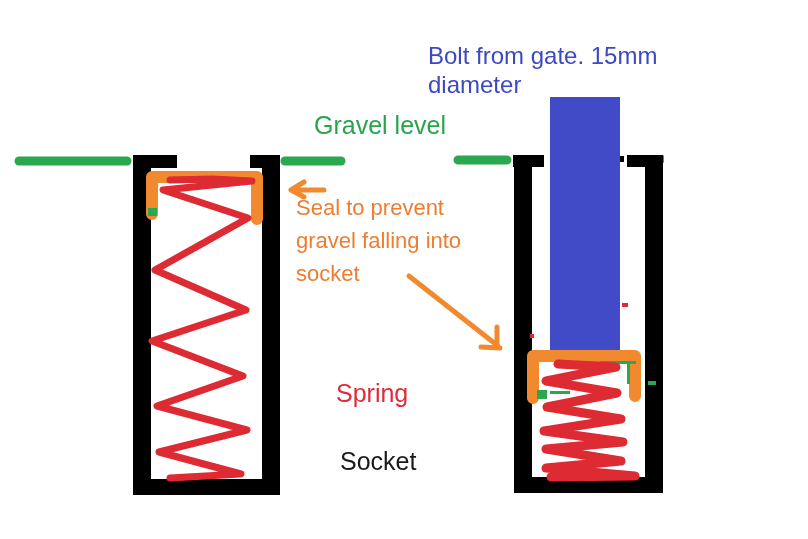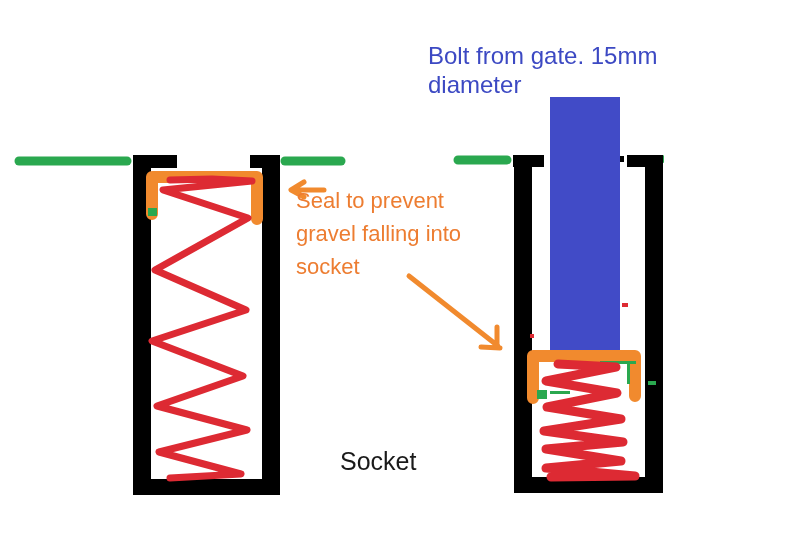--- a/index.html
+++ b/index.html
@@ -16,21 +16,21 @@
     left: 0; top: 0;
     width: 808px; height: 539px;
   }
   .label {
     position: absolute;
     white-space: pre-line;
     line-height: 1.22;
   }
   .label-title   { left: 428px; top: 41px;  font-size: 24px; color: #3c49c3; }
   .label-gravel  { left: 314px; top: 110px; font-size: 25px; color: #27a44c; }
-  .label-seal    { left: 296px; top: 184px; font-size: 22px; color: #ed7d31; line-height: 33px; }
+  .label-seal    { left: 296px; top: 191px; font-size: 22px; color: #ed7d31; line-height: 33px; }
   .label-spring  { left: 336px; top: 378px; font-size: 25px; color: #dc2d38; }
   .label-socket  { left: 340px; top: 446px; font-size: 25px; color: #1a1a1a; }
 </style>
 </head>
 <body>
 
 <div class="canvas">
 
   <svg class="drawing" viewBox="0 0 808 539" xmlns="http://www.w3.org/2000/svg">
 
@@ -85,21 +85,23 @@
     </g>
 
     <g fill="none" stroke-width="5" stroke-linecap="round" stroke-linejoin="round" stroke="#f18a2e">
       <path d="M324,190 L292,190 M304,182 L291,190 L304,197"></path>
       <path d="M409,276 L498,346 M497,327 L497,348 M481,347 L500,348"></path>
     </g>
   </svg>
 
   <div class="label label-title">Bolt from gate. 15mm diameter</div>
 
+  <div class="label label-gravel">Gravel level</div>
 
   <div class="label label-seal">Seal to prevent
 gravel falling into
 socket</div>
 
+  <div class="label label-spring">Spring</div>
 
   <div class="label label-socket">Socket</div>
 
 </div>
 
 </body></html>

